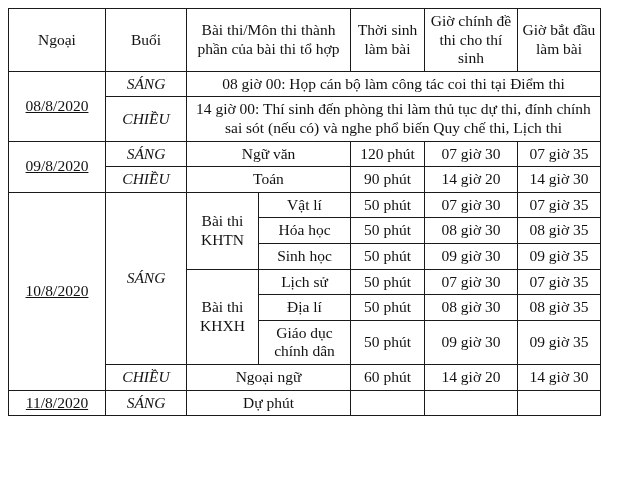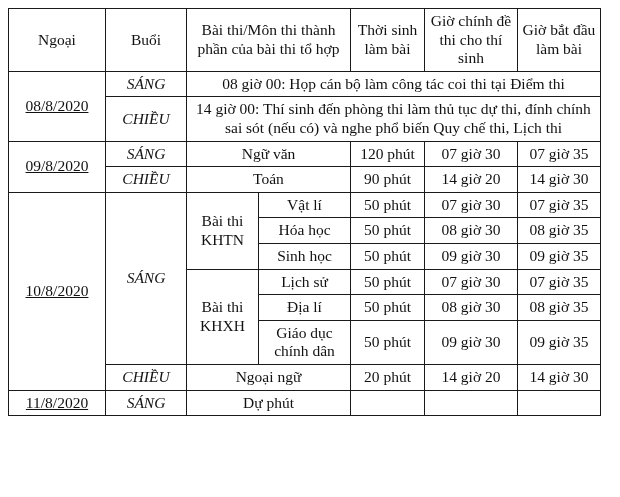--- a/index.html
+++ b/index.html
@@ -144,21 +144,21 @@
       <tr>
         <td class="subject">Giáo dục chính dân</td>
         <td class="dur">50 phút</td>
         <td class="time">09 giờ 30</td>
         <td class="time">09 giờ 35</td>
       </tr>
 
       <tr>
         <td class="sessioncell">CHIỀU</td>
         <td class="subject" colspan="2">Ngoại ngữ</td>
-        <td class="dur">20 phút</td>
+        <td class="dur">60 phút</td>
         <td class="time">14 giờ 20</td>
         <td class="time">14 giờ 30</td>
       </tr>
 
       <tr>
         <td class="daycell">11/8/2020</td>
         <td class="sessioncell">SÁNG</td>
         <td class="subject" colspan="2">Dự phút</td>
         <td class="dur blank"></td>
         <td class="time blank"></td>

